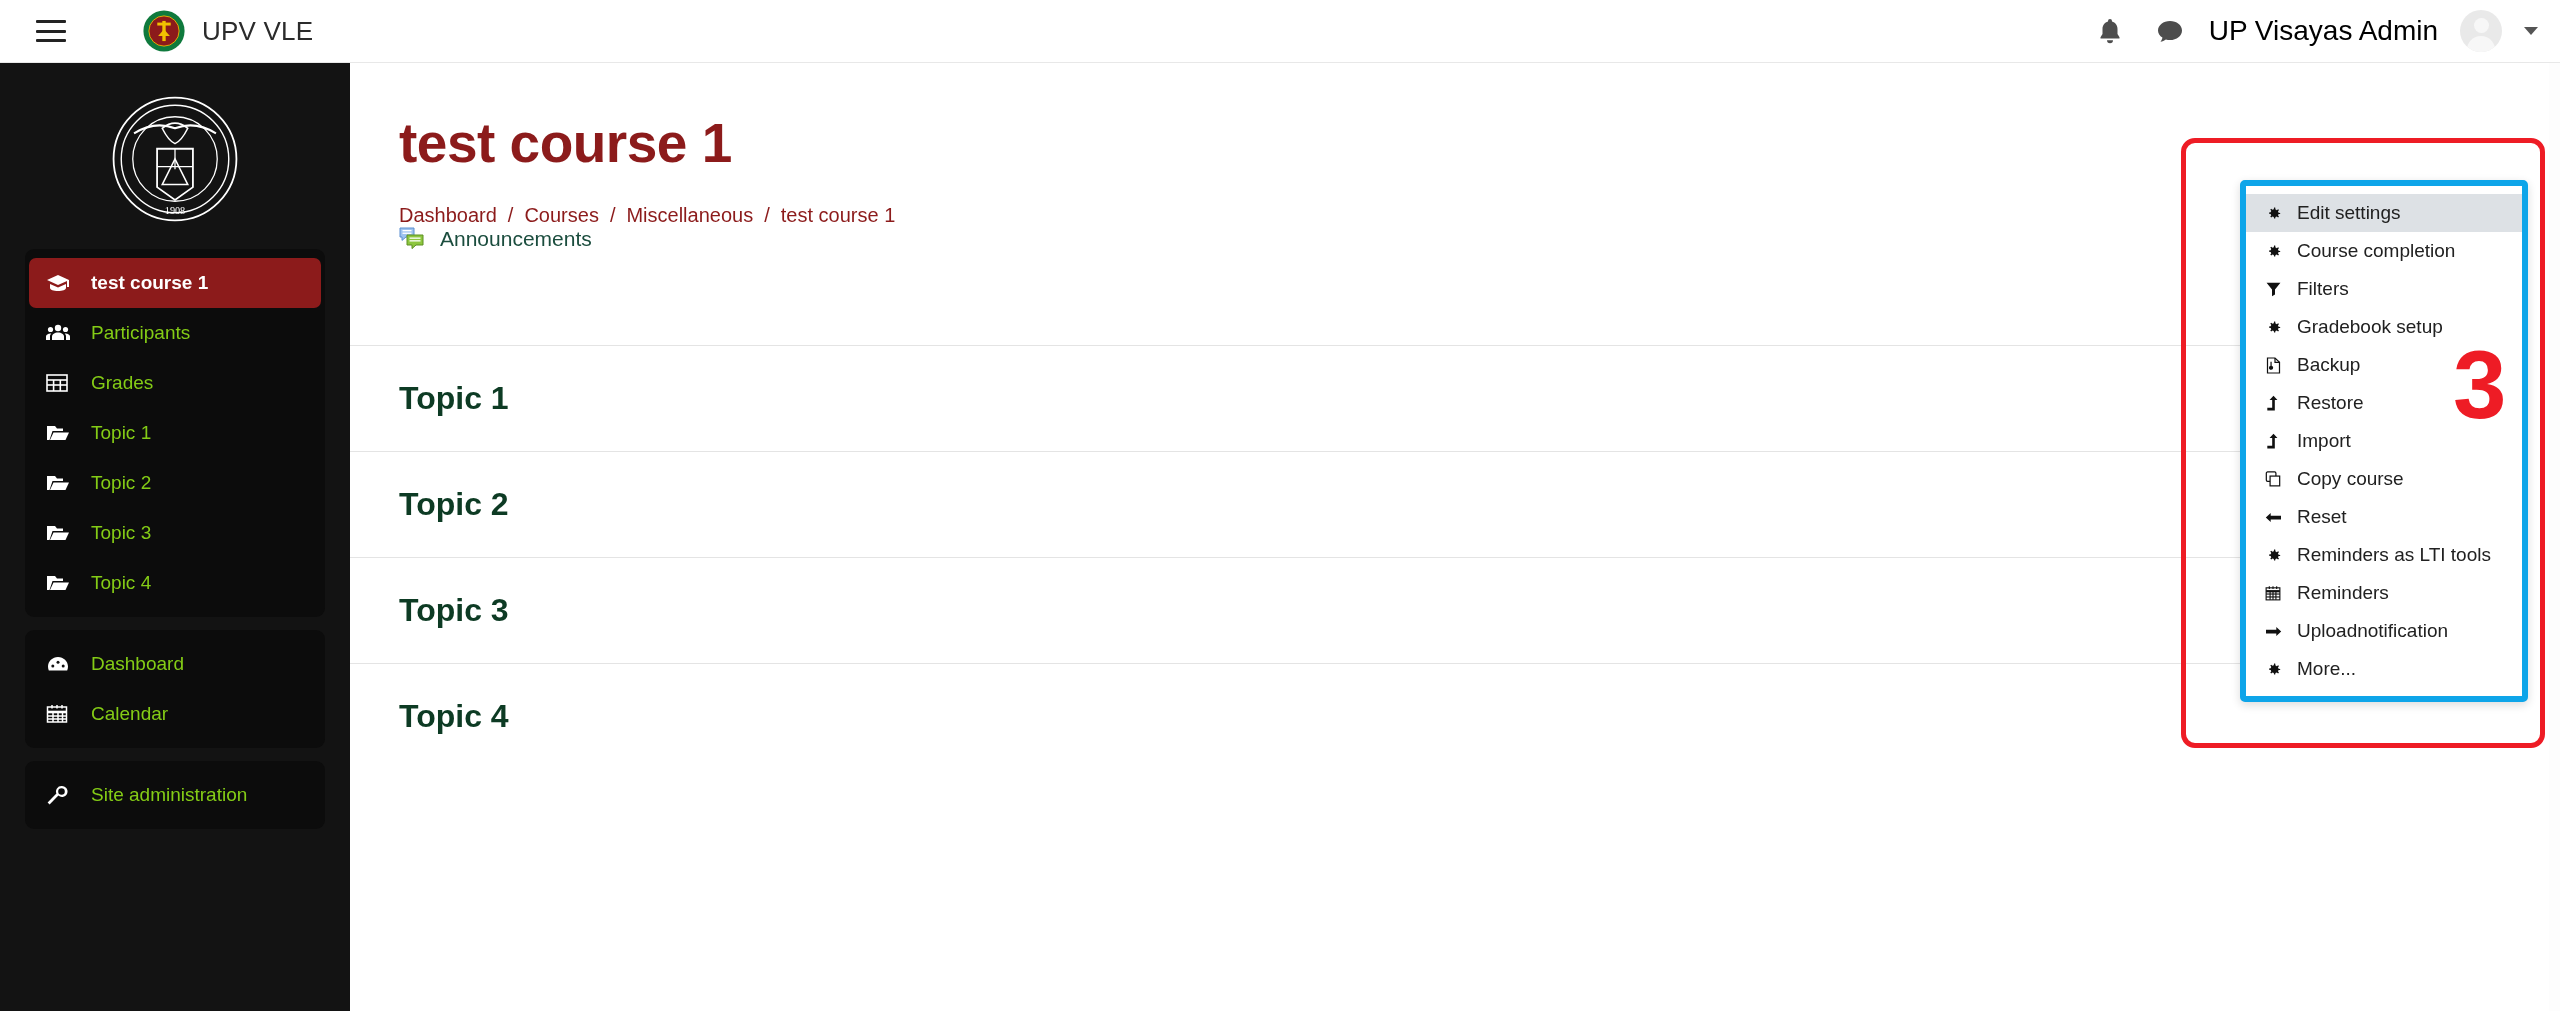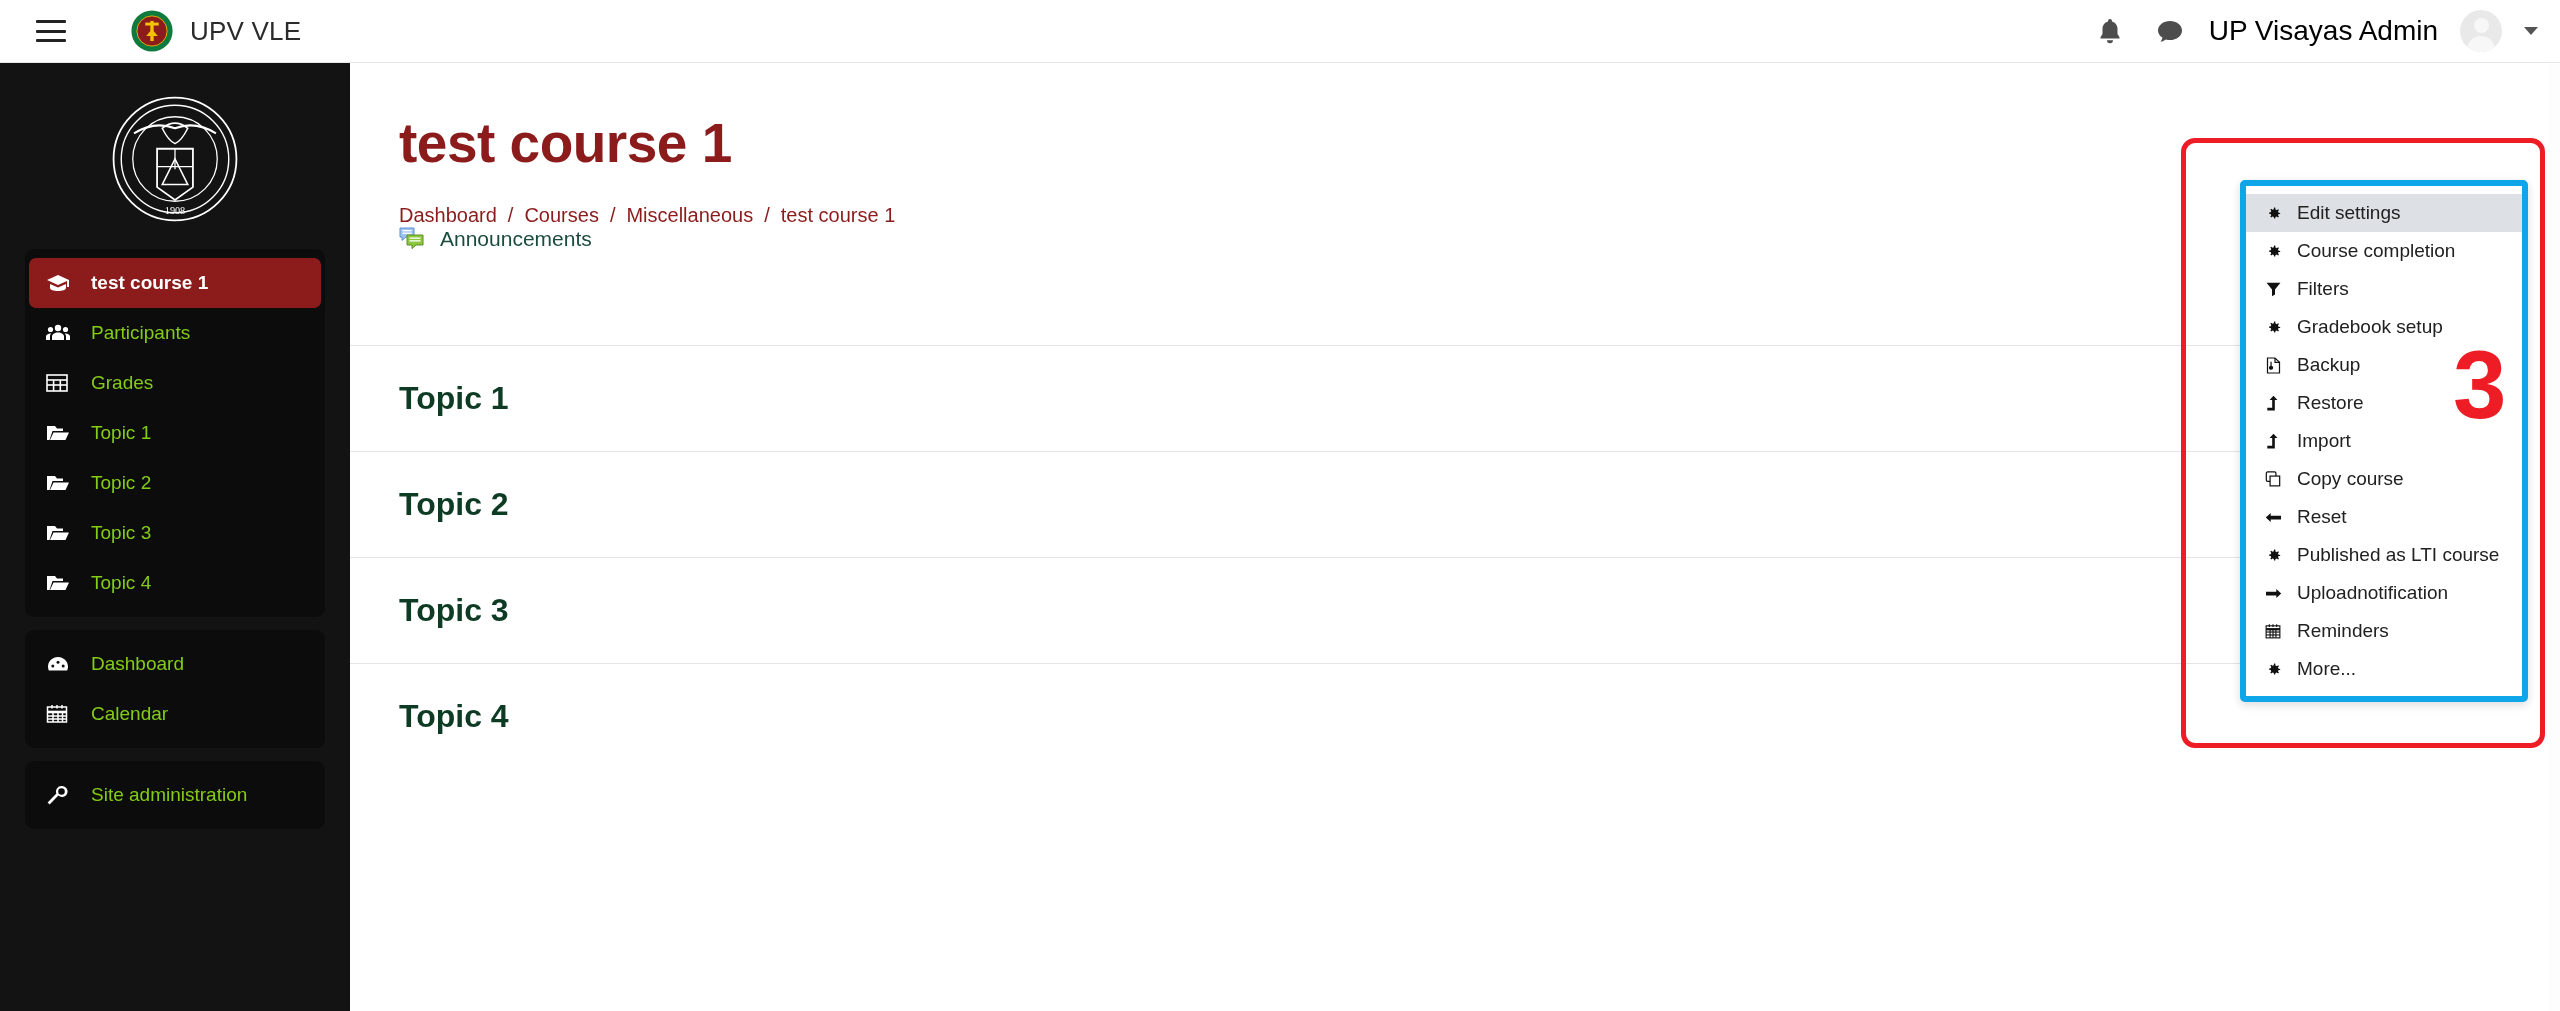--- a/index.html
+++ b/index.html
@@ -11,20 +11,21 @@
     position:relative;
   }
 
   
   #topbar {
     position:absolute; left:0; top:0; width:2560px; height:63px;
     background:#ffffff;
     border-bottom:1px solid #e8e8e8;
     display:flex; align-items:center;
     z-index:40;
+    gap:12px;
   }
   .hamburger {
     margin-left:36px; width:30px; height:22px;
     display:flex; flex-direction:column; justify-content:space-between;
     cursor:pointer;
   }
   .hamburger span { display:block; height:3px; width:100%; background:#232323; border-radius:1px; }
 
   .brand { display:flex; align-items:center; margin-left:65px; cursor:pointer; }
   .seal-small { width:42px; height:42px; flex:0 0 42px; }
@@ -465,30 +466,21 @@
     </span>
     <span class="mlabel">Reset</span>
   </div>
 
   <div class="menu-item">
     <span class="micon">
       <svg width="17" height="17" viewBox="0 0 24 24" fill="#111">
           <path d="M12 8.6a3.4 3.4 0 1 0 0 6.8 3.4 3.4 0 0 0 0-6.8zm9.4 4.2v-1.6l-2.3-.4a7.3 7.3 0 0 0-.8-1.8l1.4-1.9-1.2-1.2-1.9 1.4a7.3 7.3 0 0 0-1.8-.8L14.4 3.6h-1.6l-.4 2.3a7.3 7.3 0 0 0-1.8.8L8.7 5.3 7.5 6.5l1.4 1.9a7.3 7.3 0 0 0-.8 1.8l-2.3.4v1.6l2.3.4a7.3 7.3 0 0 0 .8 1.8l-1.4 1.9 1.2 1.2 1.9-1.4a7.3 7.3 0 0 0 1.8.8l.4 2.3h1.6l.4-2.3a7.3 7.3 0 0 0 1.8-.8l1.9 1.4 1.2-1.2-1.4-1.9a7.3 7.3 0 0 0 .8-1.8z"></path>
         </svg>
     </span>
-    <span class="mlabel">Published as LTI course</span>
-  </div>
-
-  <div class="menu-item">
-    <span class="micon">
-      <svg width="17" height="15" viewBox="0 0 18 16" fill="#111">
-          <path d="M17.2 8 12 3.2v2.8H1v4h11v2.8z"></path>
-        </svg>
-    </span>
-    <span class="mlabel">Uploadnotification</span>
+    <span class="mlabel">Reminders as LTI tools</span>
   </div>
 
   <div class="menu-item">
     <span class="micon">
       <svg width="16" height="16" viewBox="0 0 17 17" fill="none" stroke="#111" stroke-width="1.2">
           <rect x="1.2" y="3" width="14.6" height="12.8"></rect>
           <line x1="1.2" y1="6.6" x2="15.8" y2="6.6" stroke-width="2.4"></line>
           <line x1="4.6" y1="1.2" x2="4.6" y2="4.2"></line>
           <line x1="8.5" y1="1.2" x2="8.5" y2="4.2"></line>
           <line x1="12.4" y1="1.2" x2="12.4" y2="4.2"></line>
@@ -497,20 +489,29 @@
           <line x1="11.6" y1="6.6" x2="11.6" y2="15.8"></line>
           <line x1="1.2" y1="9.6" x2="15.8" y2="9.6"></line>
           <line x1="1.2" y1="12.7" x2="15.8" y2="12.7"></line>
         </svg>
     </span>
     <span class="mlabel">Reminders</span>
   </div>
 
   <div class="menu-item">
     <span class="micon">
+      <svg width="17" height="15" viewBox="0 0 18 16" fill="#111">
+          <path d="M17.2 8 12 3.2v2.8H1v4h11v2.8z"></path>
+        </svg>
+    </span>
+    <span class="mlabel">Uploadnotification</span>
+  </div>
+
+  <div class="menu-item">
+    <span class="micon">
       <svg width="17" height="17" viewBox="0 0 24 24" fill="#111">
           <path d="M12 8.6a3.4 3.4 0 1 0 0 6.8 3.4 3.4 0 0 0 0-6.8zm9.4 4.2v-1.6l-2.3-.4a7.3 7.3 0 0 0-.8-1.8l1.4-1.9-1.2-1.2-1.9 1.4a7.3 7.3 0 0 0-1.8-.8L14.4 3.6h-1.6l-.4 2.3a7.3 7.3 0 0 0-1.8.8L8.7 5.3 7.5 6.5l1.4 1.9a7.3 7.3 0 0 0-.8 1.8l-2.3.4v1.6l2.3.4a7.3 7.3 0 0 0 .8 1.8l-1.4 1.9 1.2 1.2 1.9-1.4a7.3 7.3 0 0 0 1.8.8l.4 2.3h1.6l.4-2.3a7.3 7.3 0 0 0 1.8-.8l1.9 1.4 1.2-1.2-1.4-1.9a7.3 7.3 0 0 0 .8-1.8z"></path>
         </svg>
     </span>
     <span class="mlabel">More...</span>
   </div>
 </div>
 
 <div id="annot-box"></div>
 <div id="annot-num">3</div>

